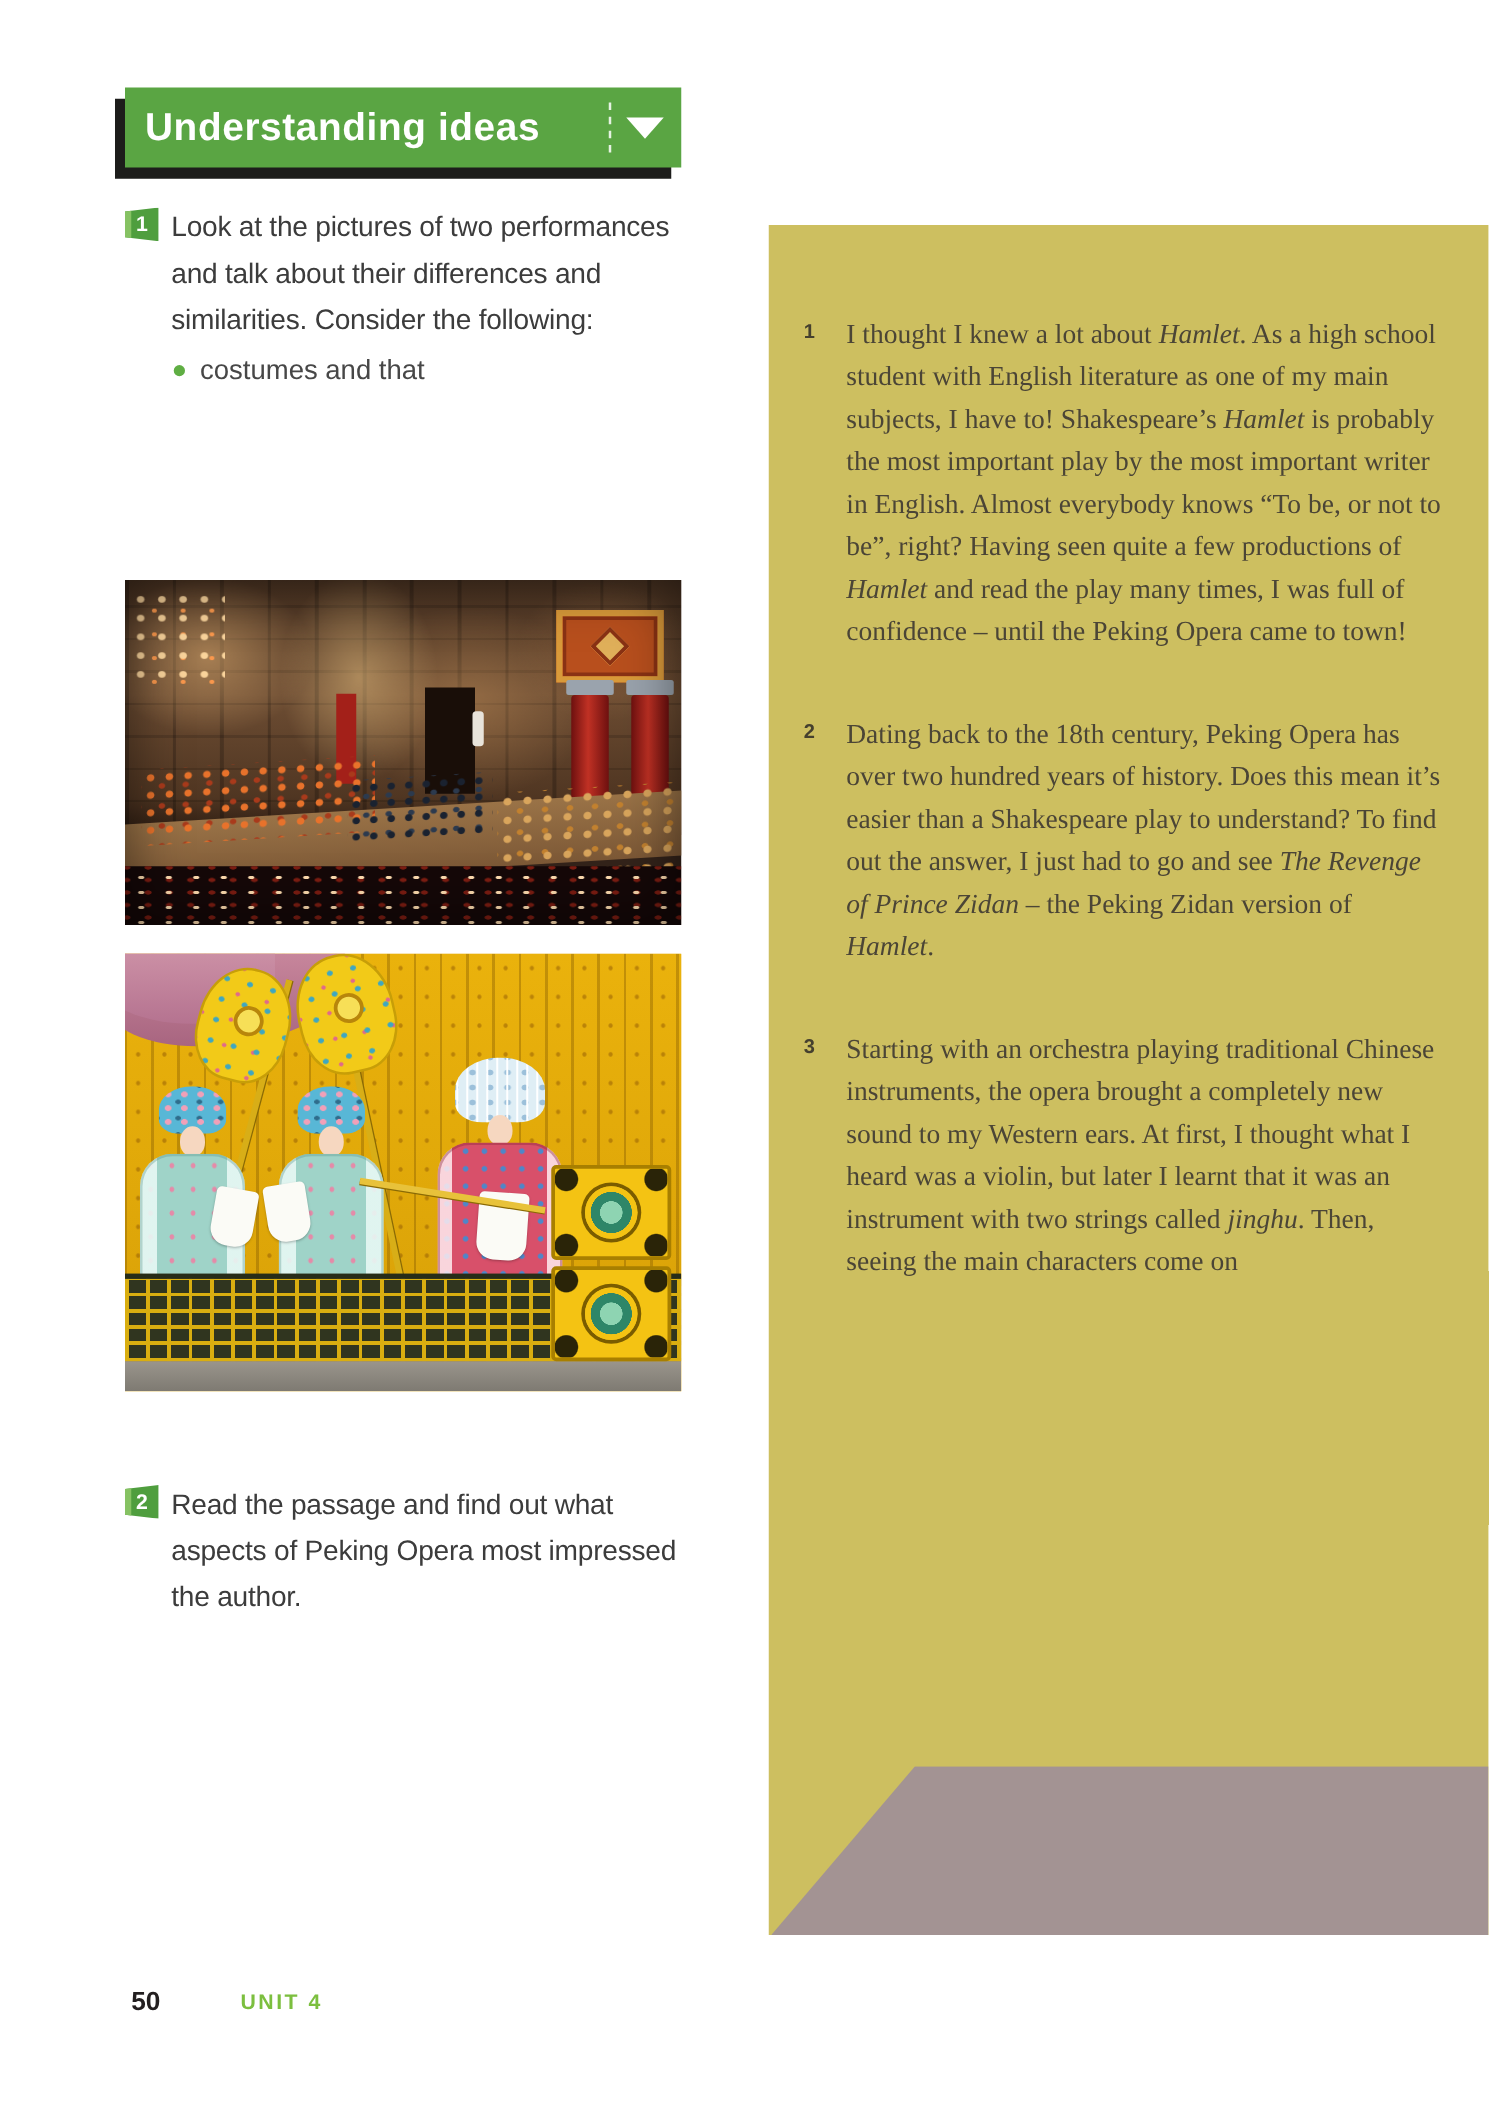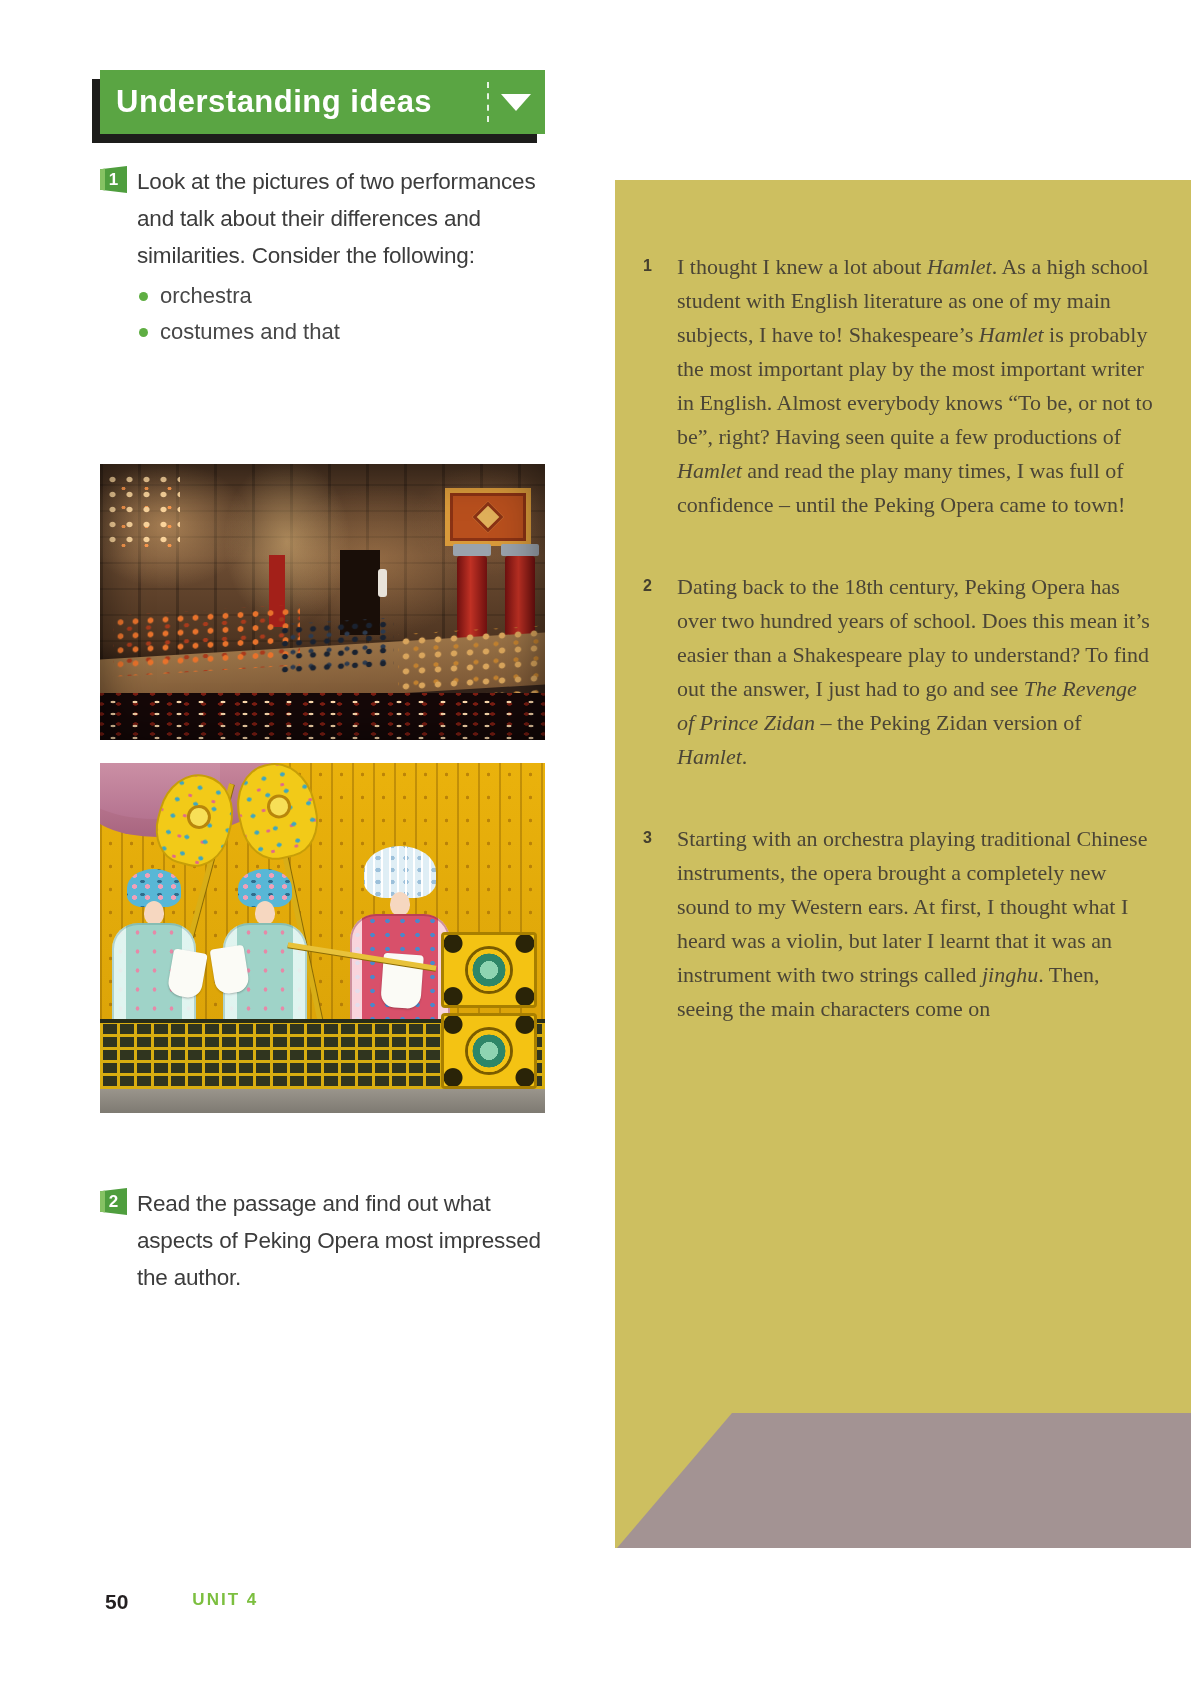--- a/index.html
+++ b/index.html
@@ -150,21 +150,21 @@
   .para{display:flex;margin-bottom:48px;}
   .pnum{flex:0 0 34px;font-family:"Liberation Sans",sans-serif;font-size:16px;font-weight:bold;
     color:#45402e;padding-top:7px;}
   .ptext{margin:0;flex:1;font-family:"Liberation Serif","DejaVu Serif",serif;font-size:22px;
     line-height:34px;color:#4b4536;}
   .it{font-style:italic;}
   .panel-corner{position:absolute;left:0;bottom:0;width:100%;height:135px;background:#a39393;
     clip-path:polygon(117px 0, 100% 0, 100% 100%, 2px 100%);}
 
   
-  .footer{position:absolute;left:105px;top:1590px;display:flex;align-items:flex-start;}
+  .footer{position:absolute;left:105px;top:1590px;display:flex;align-items:center;}
   .page-num{color:#231f20;font-size:21px;font-weight:bold;}
   .unit-label{margin-left:64px;color:#7cbf3f;font-size:17px;font-weight:bold;letter-spacing:2px;}
 </style>
 </head>
 <body>
 
 <div class="page">
 
   <div class="banner-wrap">
     <div class="banner-shadow"></div>
@@ -177,24 +177,20 @@
     </div>
   </div>
 
   <div class="task task-1">
     <span class="badge">
       <span class="badge-num">1</span>
     </span>
     <div class="task-body">
       <div class="task-text">Look at the pictures of two performances and talk about their differences and similarities. Consider the following:</div>
       <ul class="bullets">
-          <li class="bullet-item">
-            <span class="dot"></span>
-            <span class="bullet-label">orchestra</span>
-          </li>
           <li class="bullet-item">
             <span class="dot"></span>
             <span class="bullet-label">costumes and that</span>
           </li>
         </ul>
     </div>
   </div>
 
   <div class="photo photo1" title="Western opera performed on a stage in an ancient open-air stone amphitheatre at night">
     <div class="p1-wall"></div>
@@ -260,21 +256,21 @@
   </div>
 
   <aside class="panel">
     <div class="panel-inner">
         <div class="para">
           <span class="pnum">1</span>
           <p class="ptext"><span>I thought I knew a lot about </span><span class="it">Hamlet</span><span>. As a high school student with English literature as one of my main subjects, I have to! Shakespeare’s </span><span class="it">Hamlet</span><span> is probably the most important play by the most important writer in English. Almost everybody knows “To be, or not to be”, right? Having seen quite a few productions of </span><span class="it">Hamlet</span><span> and read the play many times, I was full of confidence – until the Peking Opera came to town!</span></p>
         </div>
         <div class="para">
           <span class="pnum">2</span>
-          <p class="ptext"><span>Dating back to the 18th century, Peking Opera has over two hundred years of school. Does this mean it’s easier than a Shakespeare play to understand? To find out the answer, I just had to go and see </span><span class="it">The Revenge of Prince Zidan</span><span> – the Peking Zidan version of </span><span class="it">Hamlet</span><span>.</span></p>
+          <p class="ptext"><span>Dating back to the 18th century, Peking Opera has over two hundred years of history. Does this mean it’s easier than a Shakespeare play to understand? To find out the answer, I just had to go and see </span><span class="it">The Revenge of Prince Zidan</span><span> – the Peking Zidan version of </span><span class="it">Hamlet</span><span>.</span></p>
         </div>
         <div class="para">
           <span class="pnum">3</span>
           <p class="ptext"><span>Starting with an orchestra playing traditional Chinese instruments, the opera brought a completely new sound to my Western ears. At first, I thought what I heard was a violin, but later I learnt that it was an instrument with two strings called </span><span class="it">jinghu</span><span>. Then, seeing the main characters come on</span></p>
         </div>
       </div>
     <div class="panel-corner"></div>
   </aside>
 
   <div class="footer">

